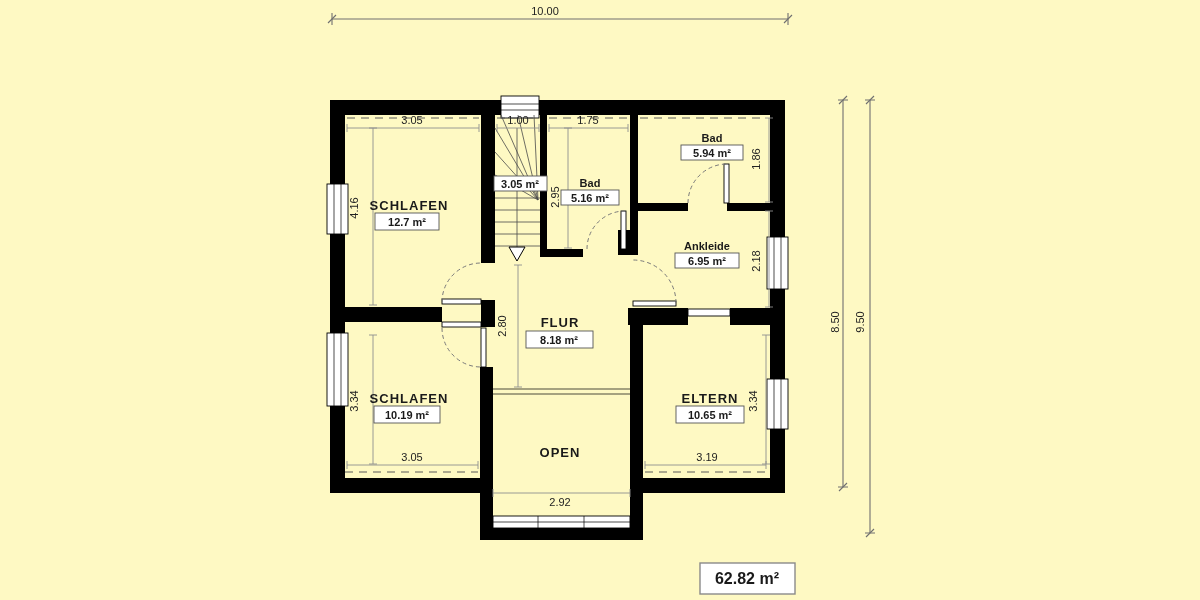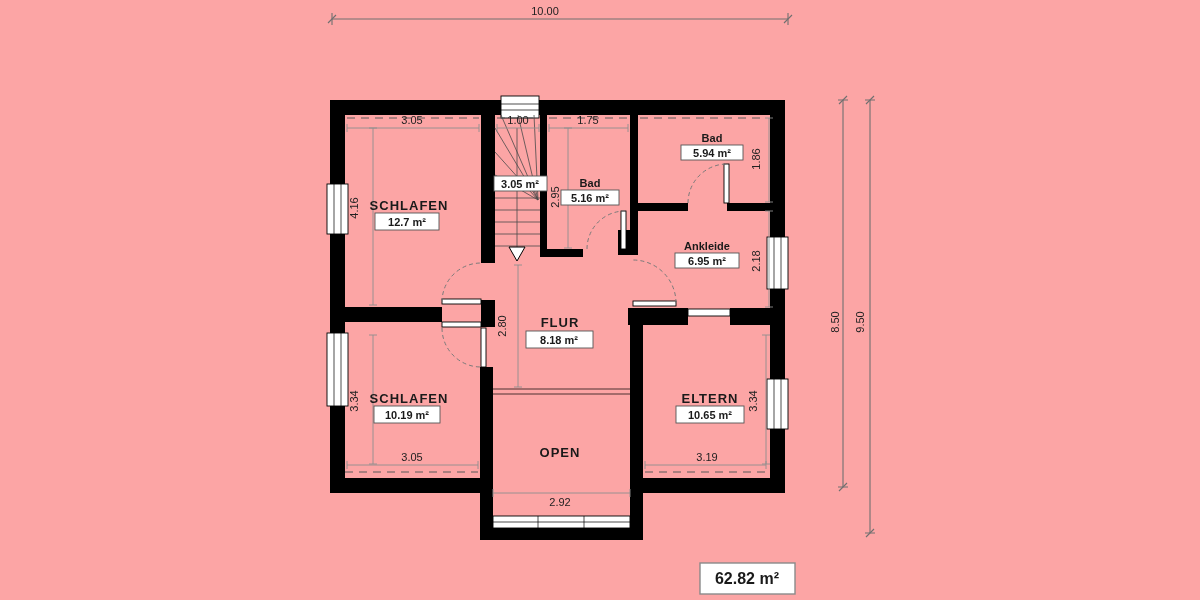--- a/index.html
+++ b/index.html
@@ -1,16 +1,16 @@
 <!DOCTYPE html>
 <html><head>
 <meta charset="utf-8">
 <style>
   html,body{margin:0;padding:0;background:#ffffff;}
-  .stage{position:relative;width:1200px;height:600px;background:#fca5a5;overflow:hidden;
+  .stage{position:relative;width:1200px;height:600px;background:#fef9c3;overflow:hidden;
          font-family:"Liberation Sans",sans-serif;}
   svg text{font-family:"Liberation Sans",sans-serif;fill:#1a1a1a;}
   .wall{fill:#000000;stroke:none;}
   .leaf{fill:#ffffff;stroke:#000000;stroke-width:0.9;}
   .win{fill:#ffffff;stroke:#000000;stroke-width:0.9;}
   .winline{stroke:#000000;stroke-width:0.7;fill:none;}
   .arc{fill:none;stroke:#7a7a7a;stroke-width:1;stroke-dasharray:4 3;}
   .tread{stroke:#4a4a4a;stroke-width:0.8;fill:none;}
   .dash{stroke:#5a5a5a;stroke-width:1;fill:none;stroke-dasharray:8 6;}
   .meas{stroke:#8f8f8f;stroke-width:0.9;fill:none;}

